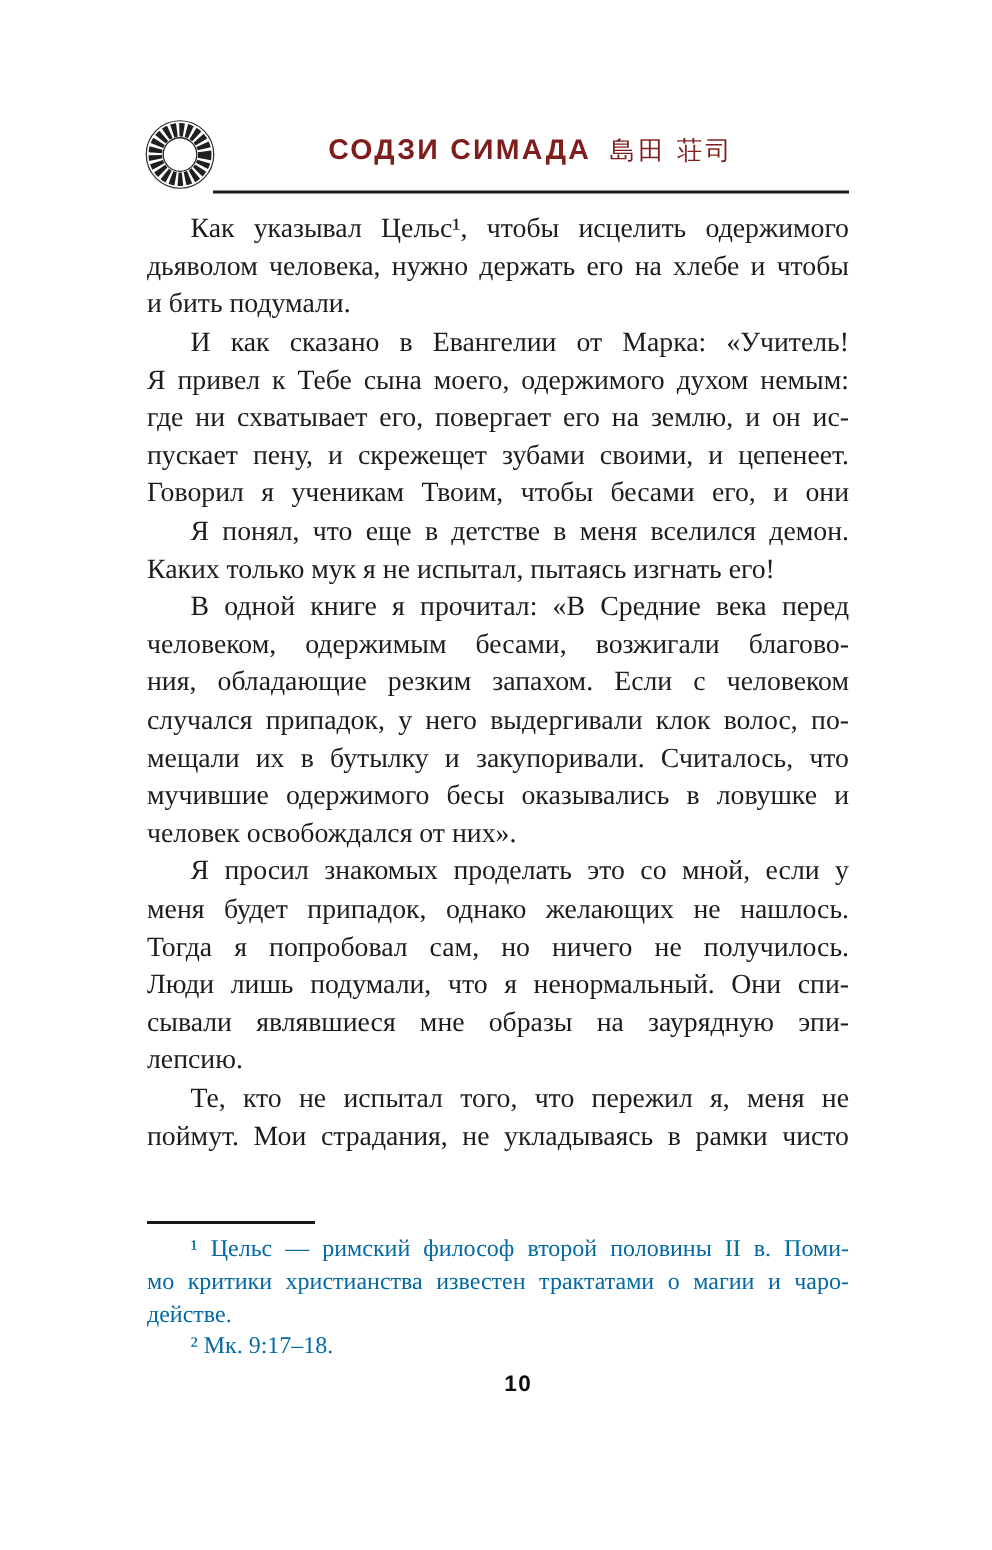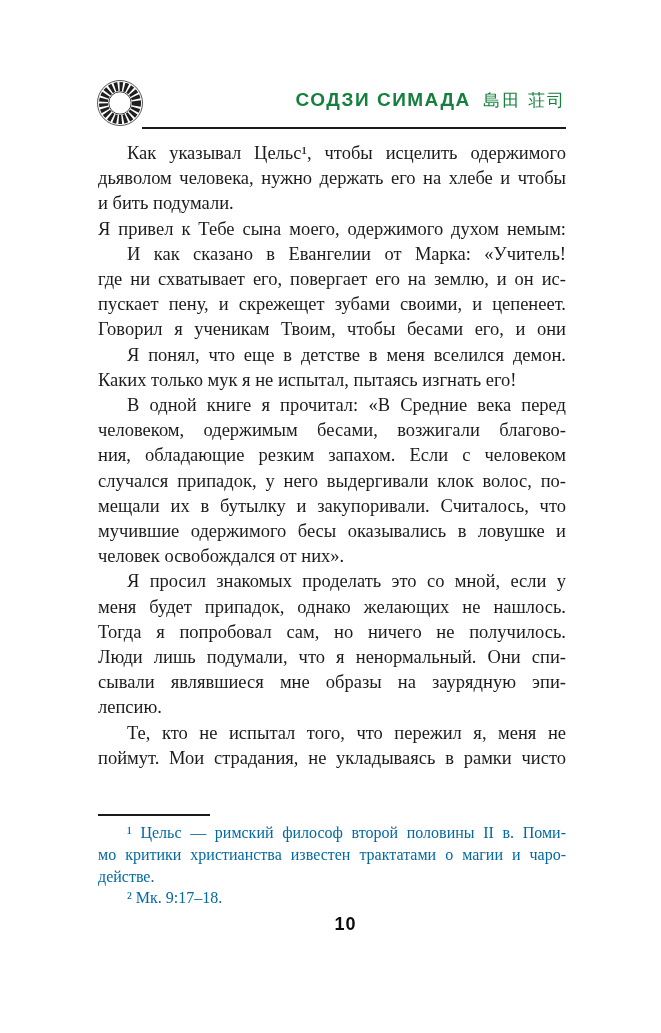--- a/index.html
+++ b/index.html
@@ -12,23 +12,23 @@
   .page {
     position: relative; width: 661px; height: 1033px;
     background: #ffffff; overflow: hidden;
   }
   
   .logo {
     position: absolute; left: 96px; top: 79px; width: 48px; height: 48px;
   }
   .author {
     position: absolute; left: 142px; top: 89px; width: 424px;
-    text-align: right; white-space: nowrap;
+    text-align: center; white-space: nowrap;
     font-family: "Liberation Sans", "DejaVu Sans", sans-serif;
-    color: #15803d;
+    color: #7f1d1d;
   }
   .author .cyr {
     font-weight: bold; font-size: 19px; letter-spacing: 1.5px;
   }
   .author .jp {
     font-weight: normal; font-size: 17px; letter-spacing: 2px; margin-left: 8px;
   }
   .header-rule {
     position: absolute; left: 142px; top: 127px; width: 424px; height: 2px;
     background: #1a1a1a;
@@ -51,21 +51,21 @@
   }
   .footnotes {
     position: absolute; left: 98px; top: 822px; width: 468px;
     font-size: 16px; line-height: 21.8px; color: #0369a1;
   }
   
   .pageno {
     position: absolute; left: 30px; top: 914px; width: 631px;
     text-align: center;
     font-family: "Liberation Sans", "DejaVu Sans", sans-serif;
-    font-weight: bold; font-size: 18px; letter-spacing: 1px; color: #0c0c0c;
+    font-weight: bold; font-size: 15px; letter-spacing: 1px; color: #0c0c0c;
   }
 </style>
 </head>
 <body>
 
 <div class="page">
 
   <div class="logo">
     <svg viewBox="0 0 48 48" width="48" height="48" aria-hidden="true">
       <circle cx="24" cy="24" r="22.5" fill="none" stroke="#2a2a2a" stroke-width="0.8"></circle>
@@ -81,22 +81,22 @@
 
   <div class="header-rule"></div>
 
   <div class="bodytext" id="bodytext">
       <div class="para">
         <div class="line first">Как указывал Цельс¹, чтобы исцелить одержимого</div>
         <div class="line">дьяволом человека, нужно держать его на хлебе и чтобы</div>
         <div class="line endline">и бить подумали.</div>
       </div>
       <div class="para">
+        <div class="line first">И как сказано в Евангелии от Марка: «Учитель!</div>
         <div class="line">Я привел к Тебе сына моего, одержимого духом немым:</div>
-        <div class="line first">И как сказано в Евангелии от Марка: «Учитель!</div>
         <div class="line">где ни схватывает его, повергает его на землю, и он ис-</div>
         <div class="line">пускает пену, и скрежещет зубами своими, и цепенеет.</div>
         <div class="line">Говорил я ученикам Твоим, чтобы бесами его, и они</div>
       </div>
       <div class="para">
         <div class="line first">Я понял, что еще в детстве в меня вселился демон.</div>
         <div class="line endline">Каких только мук я не испытал, пытаясь изгнать его!</div>
       </div>
       <div class="para">
         <div class="line first">В одной книге я прочитал: «В Средние века перед</div>

